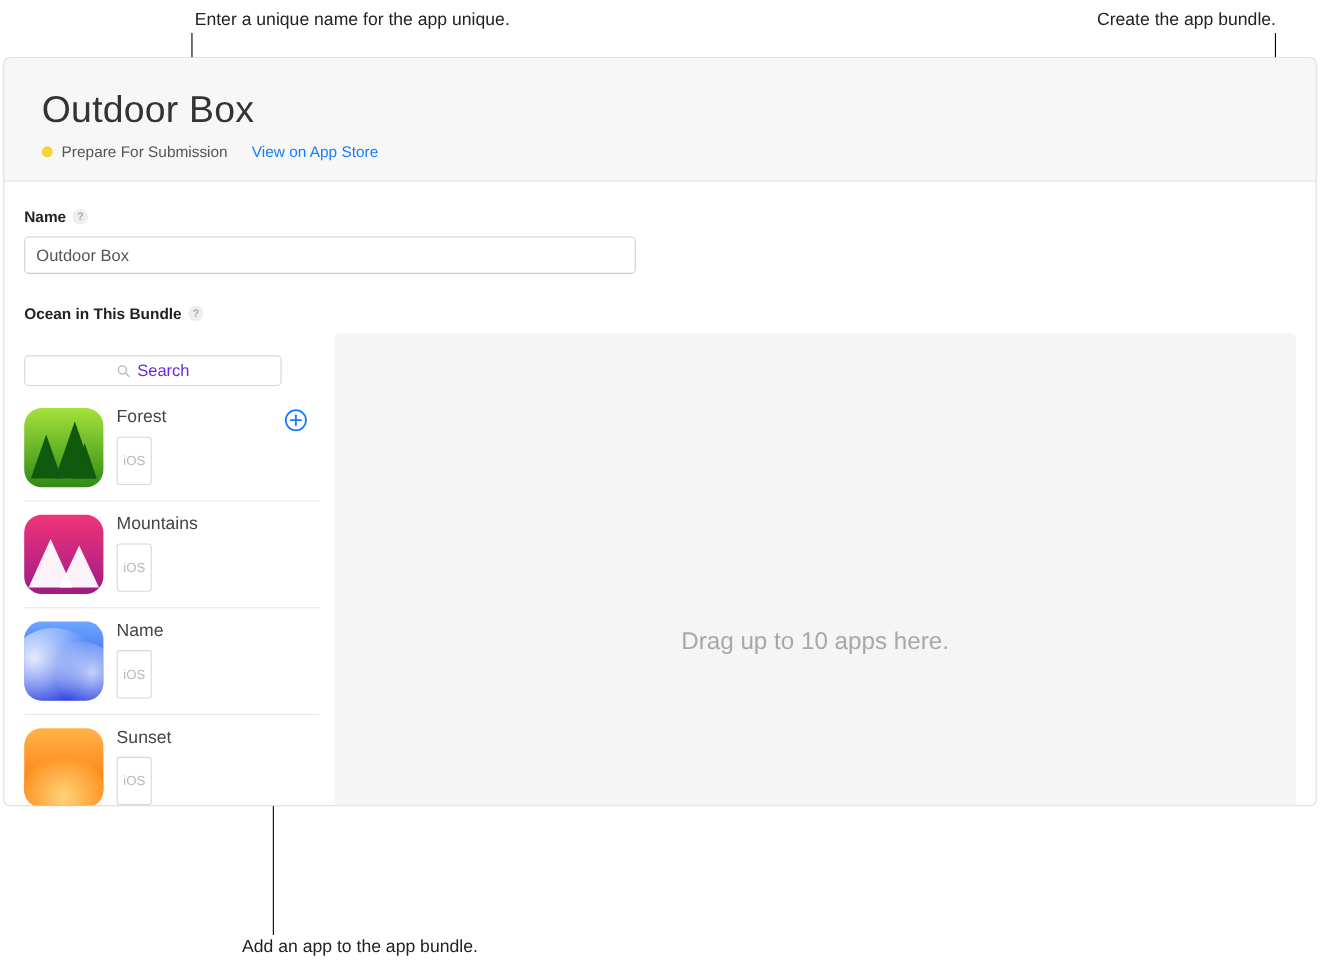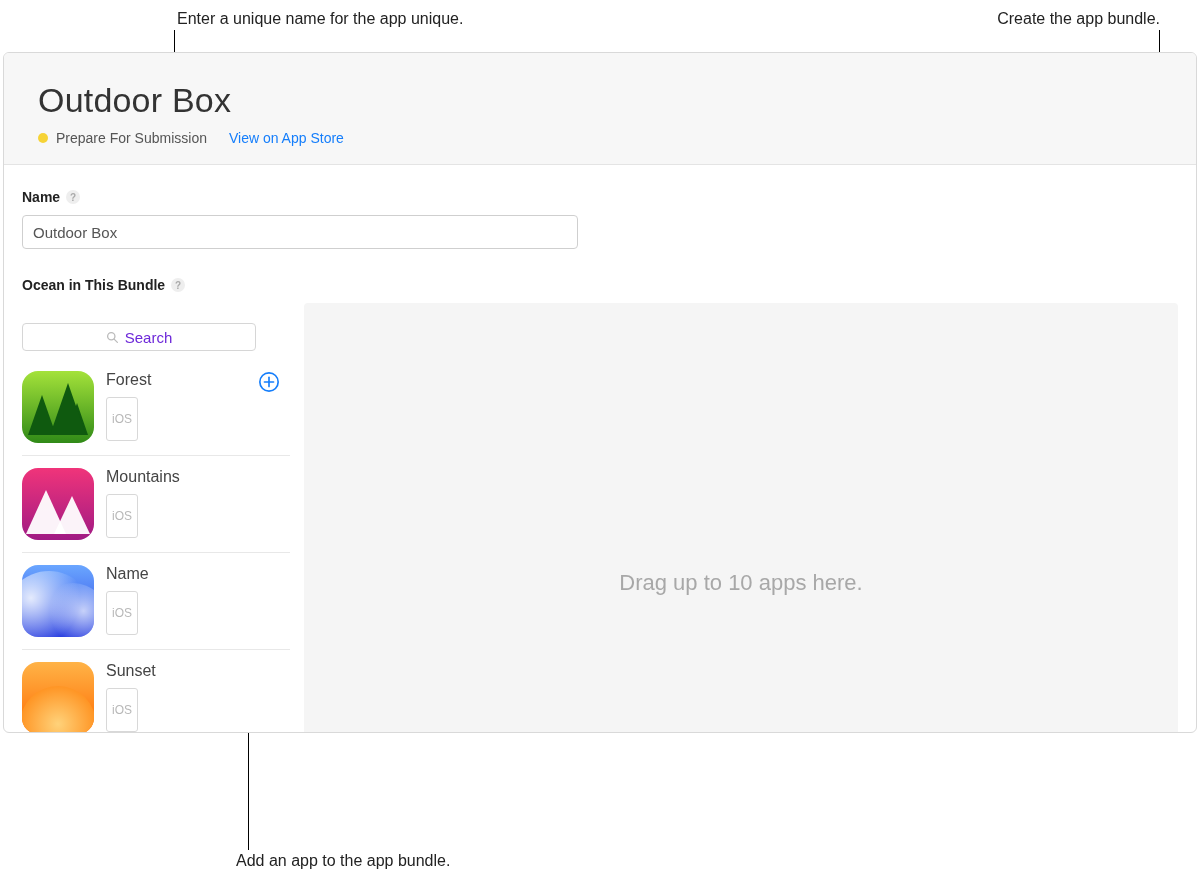--- a/index.html
+++ b/index.html
@@ -17,21 +17,20 @@
   .anno-top {
     position: absolute;
     top: 10px;
     font-size: 16px;
     color: #222;
   }
   .anno-bottom {
     position: absolute;
     font-size: 16px;
     color: #222;
-    margin-left: 16px;
   }
   .anno-line {
     position: absolute;
     background: #000;
   }
 
   
   .panel {
     position: absolute;
     left: 3px;

